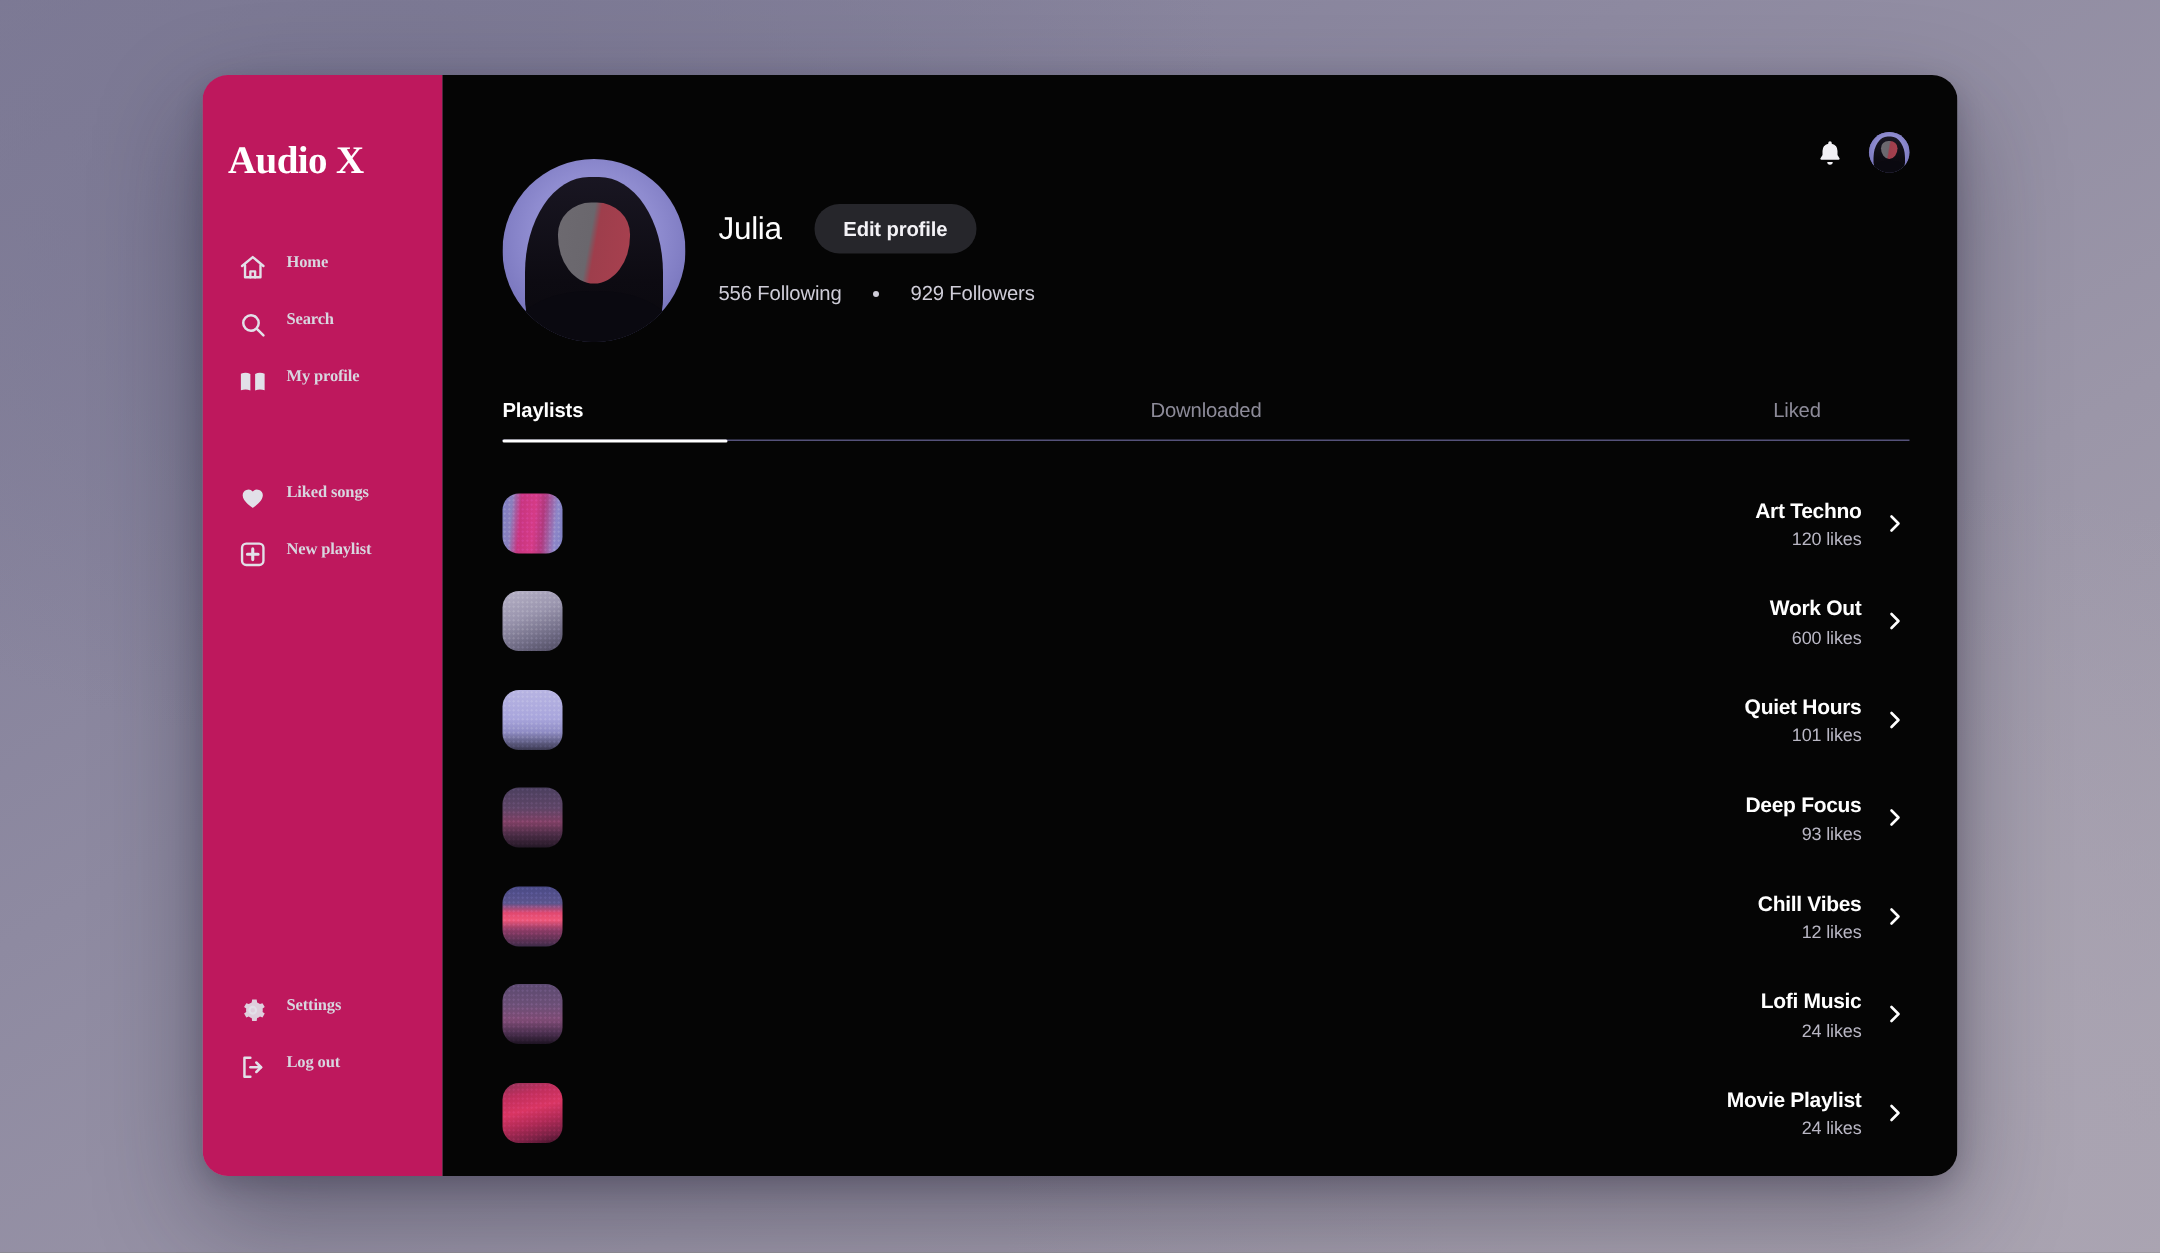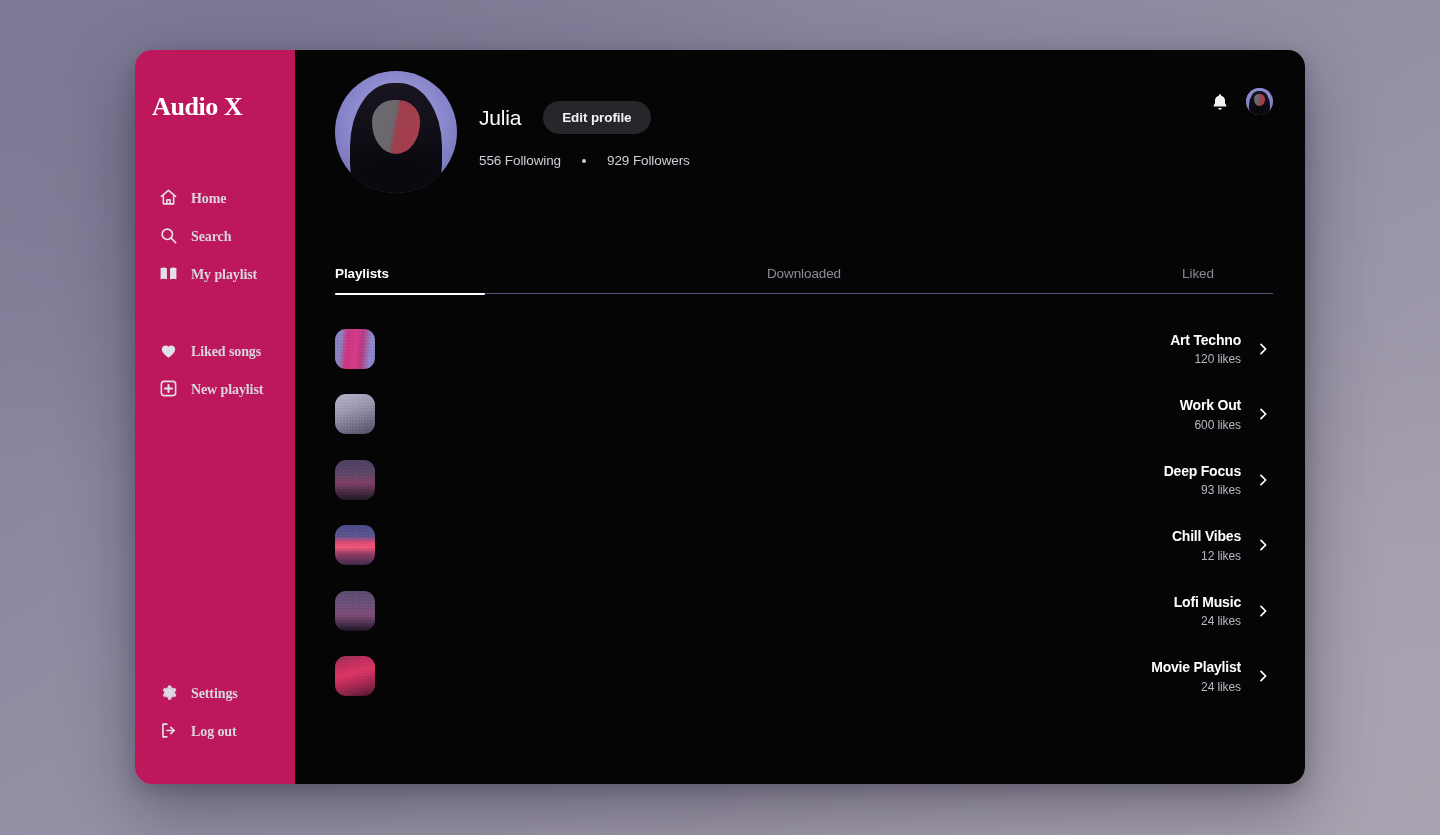--- a/index.html
+++ b/index.html
@@ -49,26 +49,26 @@
     letter-spacing: -.4px;
     padding: 0 0 0 17px;
     line-height: 1;
   }
   .nav-group { margin-top: 49px; }
   .nav-group.secondary { margin-top: 39px; }
   .nav-spacer { flex: 1 1 auto; }
 
   .nav-item {
     display: flex;
-    align-items: flex-end;
+    align-items: flex-start;
     gap: 13px;
     padding: 0 0 0 24px;
     height: 38px;
     color: #d8d6df;
-    font-size: 14px;
+    font-size: 11px;
     font-weight: 600;
     letter-spacing: -.1px;
     cursor: pointer;
     user-select: none;
   }
   .nav-icon {
     width: 19px;
     height: 19px;
     flex: 0 0 19px;
     display: flex;
@@ -134,21 +134,21 @@
   .avatar-art .shoulders {
     position:absolute; left:6%; bottom:-6%; width:88%; height:34%;
     background:#0a0910;
     border-radius: 48% 48% 0 0 / 70% 70% 0 0;
   }
 
   
   .profile {
     position: absolute;
     left: 40px;
-    top: 21px;
+    top: 56px;
     display: flex;
     align-items: flex-start;
     gap: 0;
   }
   .profile-avatar {
     width: 122px; height: 122px;
     border-radius: 50%;
     overflow: hidden;
     position: relative;
     flex: 0 0 122px;
@@ -335,21 +335,21 @@
         <span class="nav-label">Search</span>
       </div>
 
       <div class="nav-item">
         <span class="nav-icon">
           <svg viewBox="0 0 24 24" fill="currentColor">
             <path d="M2 5.2c2.6-.9 5.4-1 8 .2v14c-2.6-1.2-5.4-1.1-8-.2V5.2Z"></path>
             <path d="M22 5.2c-2.6-.9-5.4-1-8 .2v14c2.6-1.2 5.4-1.1 8-.2V5.2Z"></path>
           </svg>
         </span>
-        <span class="nav-label">My playlist</span>
+        <span class="nav-label">My profile</span>
       </div>
     </nav>
 
     <nav class="nav-group secondary">
 
       <div class="nav-item">
         <span class="nav-icon">
           <svg viewBox="0 0 24 24" fill="currentColor">
             <path d="M12 21s-8.5-5.2-8.5-10.6A4.9 4.9 0 0 1 12 7.2a4.9 4.9 0 0 1 8.5 3.2C20.5 15.8 12 21 12 21Z"></path>
           </svg>
@@ -468,20 +468,32 @@
           <div class="pl-title">Work Out</div>
           <div class="pl-likes">600 likes</div>
         </div>
         <div class="chevron">
           <svg viewBox="0 0 24 24" fill="none" stroke="currentColor" stroke-width="2.6" stroke-linecap="round" stroke-linejoin="round">
               <path d="M9 5l7 7-7 7"></path>
             </svg>
         </div>
       </div>
 
+      <div class="playlist-row">
+        <div class="thumb art-3"></div>
+        <div class="pl-meta">
+          <div class="pl-title"> Quiet Hours</div>
+          <div class="pl-likes">101 likes</div>
+        </div>
+        <div class="chevron">
+          <svg viewBox="0 0 24 24" fill="none" stroke="currentColor" stroke-width="2.6" stroke-linecap="round" stroke-linejoin="round">
+              <path d="M9 5l7 7-7 7"></path>
+            </svg>
+        </div>
+      </div>
 
       <div class="playlist-row">
         <div class="thumb art-4"></div>
         <div class="pl-meta">
           <div class="pl-title">Deep Focus</div>
           <div class="pl-likes">93 likes</div>
         </div>
         <div class="chevron">
           <svg viewBox="0 0 24 24" fill="none" stroke="currentColor" stroke-width="2.6" stroke-linecap="round" stroke-linejoin="round">
               <path d="M9 5l7 7-7 7"></path>

